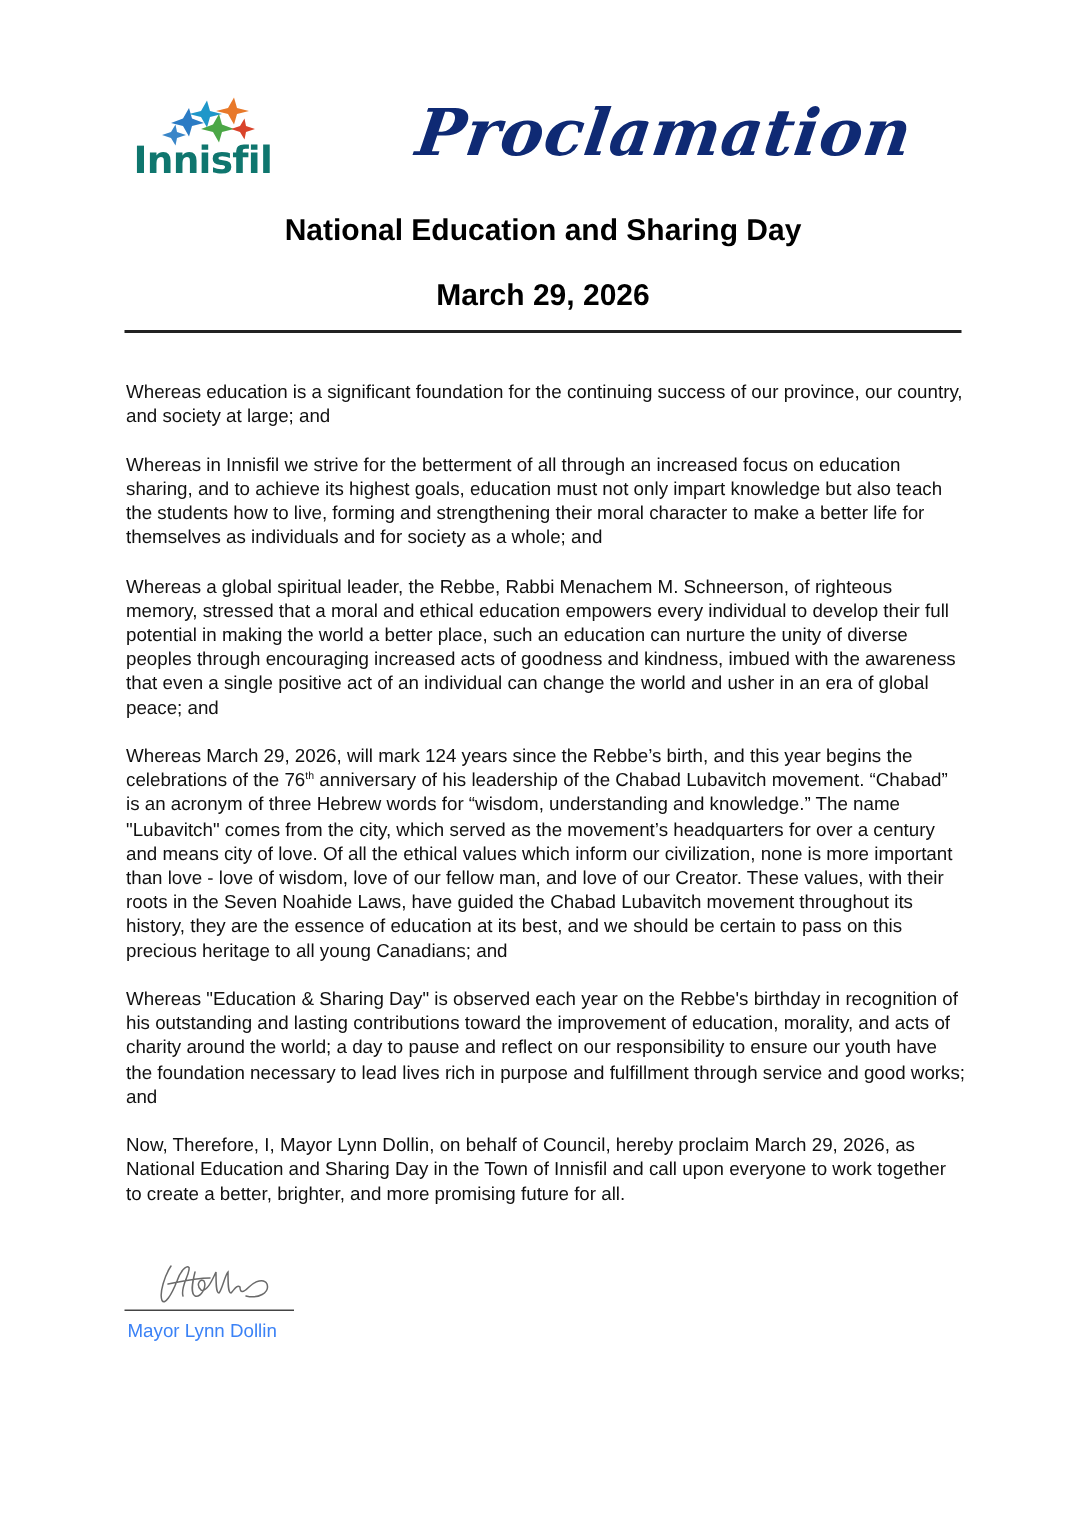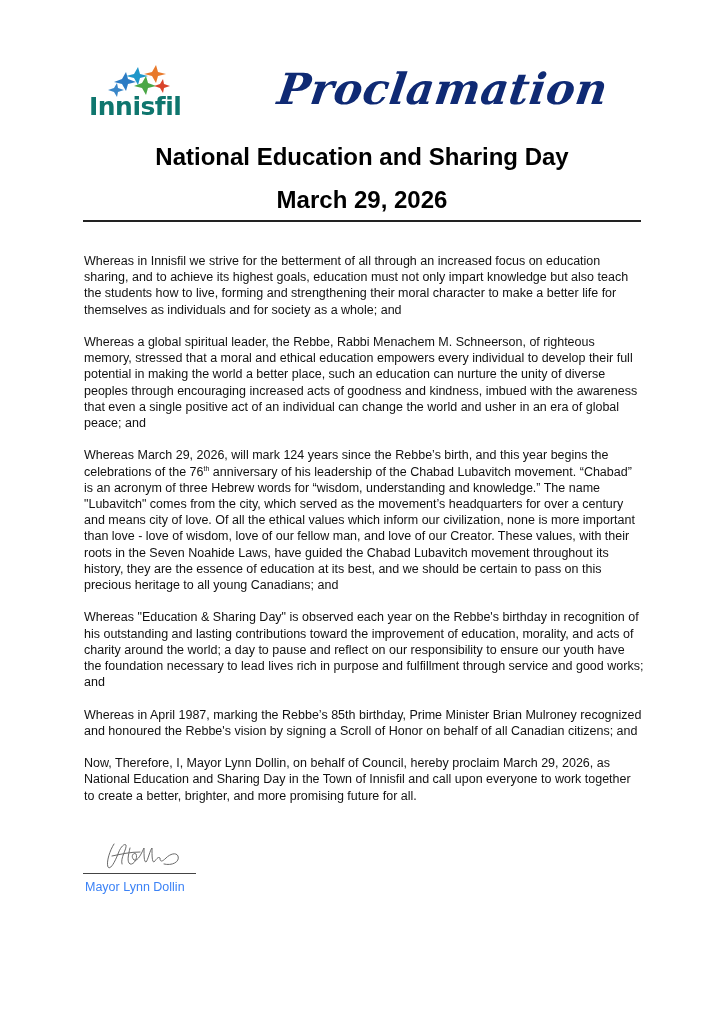--- a/index.html
+++ b/index.html
@@ -1,21 +1,21 @@
 <!DOCTYPE html>
 <html><head>
   <meta charset="utf-8">
   <style>
     html, body { margin: 0; padding: 0; background: #ffffff; }
     body { width: 724px; height: 1024px; position: relative; overflow: hidden; font-family: "Liberation Sans", sans-serif; color: #111; }
     .logo { position: absolute; left: 86px; top: 62px; width: 110px; height: 62px; }
     .logo-mark { position: absolute; left: 18px; top: 2px; width: 72px; height: 34px; }
     .logo-text { position: absolute; left: 3px; top: 30px; font-family: "DejaVu Sans", sans-serif; font-weight: bold; font-size: 25px; color: #0f766e; letter-spacing: -0.5px; }
     .proc-title { position: absolute; left: 278px; top: 64px; font-family: "DejaVu Serif", serif; font-style: italic; font-weight: bold; font-size: 43px; color: #0f2a74; letter-spacing: 0.5px; transform: skewX(-8deg); }
-    .h1 { position: absolute; left: 0; width: 724px; text-align: center; font-weight: bold; font-size: 24px; color: #000; }
+    .h1 { position: absolute; left: 0; width: 724px; text-align: center; font-weight: bold; font-size: 20px; color: #000; }
     .h1.t1 { top: 143px; }
     .h1.t2 { top: 186px; }
     .rule { position: absolute; left: 83px; top: 220px; width: 558px; height: 2px; background: #222; }
     .body { position: absolute; left: 84px; top: 253px; width: 560px; font-size: 12.5px; line-height: 16.2px; color: #111; }
     .body p { margin: 0 0 16.2px 0; }
     sup { font-size: 7px; line-height: 0; vertical-align: 5px; }
     .sig { position: absolute; left: 100px; top: 840px; width: 82px; height: 32px; }
     .sig-line { position: absolute; left: 83px; top: 873px; width: 113px; height: 1px; background: #444; }
     .sig-name { position: absolute; left: 85px; top: 880px; font-size: 12.5px; color: #3b82f6; }
   </style>
@@ -36,25 +36,25 @@
 </div>
 
 <div class="proc-title">Proclamation</div>
 
 <div class="h1 t1">National Education and Sharing Day</div>
 <div class="h1 t2">March 29, 2026</div>
 
 <div class="rule"></div>
 
 <div class="body">
+  <p>Whereas education is a significant foundation for the continuing success of our province, our country, and society at large; and</p>
   <p>Whereas in Innisfil we strive for the betterment of all through an increased focus on education sharing, and to  achieve its highest goals, education must not only impart knowledge but also teach the students how to live, forming and strengthening their moral character to make a better life for themselves as individuals and for society as a whole; and</p>
   <p>Whereas a global spiritual leader, the Rebbe, Rabbi Menachem M. Schneerson, of righteous memory, stressed that a moral and ethical education empowers every individual to develop their full potential in making the world a better place, such an education can nurture the unity of diverse peoples through encouraging increased acts of goodness and kindness, imbued with the awareness that even a single positive act of an individual can change the world and usher in an era of global peace; and</p>
   <p><span>Whereas March 29, 2026, will mark 124 years since the Rebbe’s birth, and this year begins the celebrations of the 76</span><sup>th</sup><span> anniversary of his leadership of the Chabad Lubavitch movement. “Chabad” is an acronym of three Hebrew words for “wisdom, understanding and knowledge.” The name "Lubavitch" comes from the city, which served as the movement’s headquarters for over a century and means city of love. Of all the ethical values which inform our civilization, none is more important than love - love of wisdom, love of our fellow man, and love of our Creator. These values, with their roots in the Seven Noahide Laws, have guided the Chabad Lubavitch movement throughout its history, they are the essence of education at its best, and we should be certain to pass on this precious heritage to all young Canadians; and</span></p>
   <p>Whereas "Education &amp; Sharing Day" is observed each year on the Rebbe's birthday in recognition of his outstanding and lasting contributions toward the improvement of education, morality, and acts of charity around the world; a day to pause and reflect on our responsibility to ensure our youth have the foundation necessary to lead lives rich in purpose and fulfillment through service and good works; and</p>
-  <p>Whereas in April 1987, marking the Rebbe’s 85th birthday, Prime Minister Brian Mulroney recognized and honoured the Rebbe's vision by signing a Scroll of Honor on behalf of all Canadian citizens; and</p>
   <p>Now, Therefore, I, Mayor Lynn Dollin, on behalf of Council, hereby proclaim March 29, 2026, as National Education and Sharing Day in the Town of Innisfil and call upon everyone to work together to create a better, brighter, and more promising future for all.</p>
 </div>
 
 <svg class="sig" viewBox="0 0 82 32">
   <path d="M14 4 C10 10 6 22 8 27 C10 30 14 24 18 14 C20 8 24 3 26 5 C27 9 20 18 22 24 M12 16 C22 14 30 12 40 12 M30 8 C28 16 27 22 30 24 C34 25 38 18 36 14 C34 12 30 16 34 20 C38 22 42 12 44 8 C44 16 44 22 46 22 C48 20 50 10 52 8 C52 16 52 22 54 22 C56 20 58 16 60 18 C60 22 62 22 66 18 C70 14 76 12 78 16 C80 22 72 26 64 24" fill="none" stroke="#6a6a6a" stroke-width="1" stroke-linecap="round"></path>
 </svg>
 <div class="sig-line"></div>
 <div class="sig-name">Mayor Lynn Dollin</div>
 
 </body></html>

